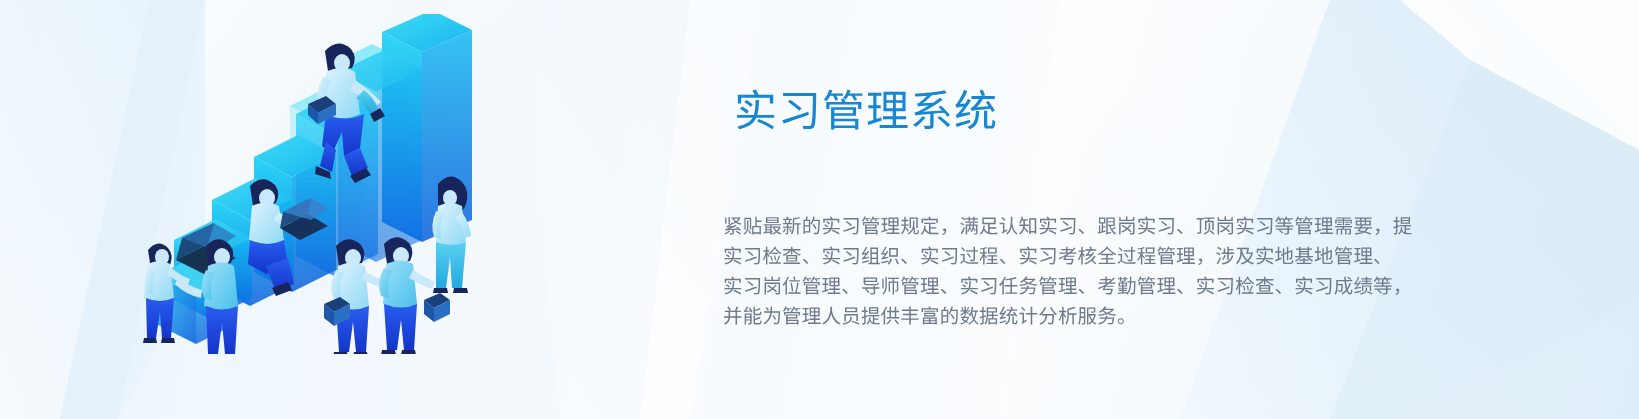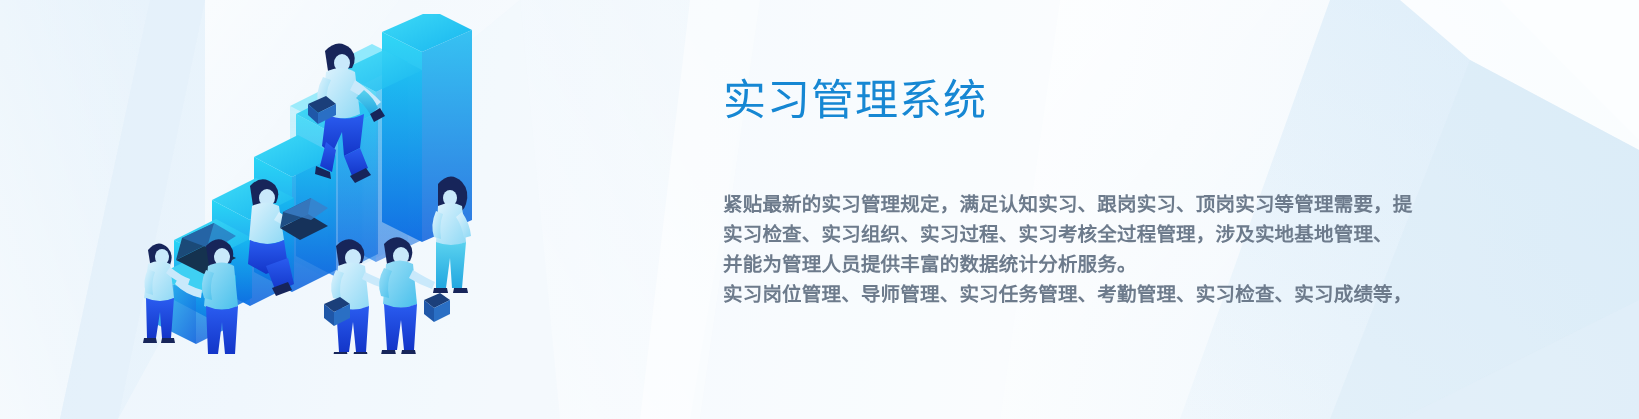--- a/index.html
+++ b/index.html
@@ -44,34 +44,34 @@
     left: 723px;
     top: 72px;
     width: 700px;
   }
   .copy-title {
     font-size: 43px;
     line-height: 56px;
     letter-spacing: 1px;
     color: #1687d3;
     font-weight: 400;
-    margin: 0;
+    margin: 11px;
     white-space: nowrap;
   }
   .copy-body {
     margin: 0;
     padding-top: 61px;
     font-size: 19.5px;
     line-height: 30px;
     color: #6d7b8c;
     letter-spacing: 0.2px;
     text-align: justify;
     width: 676px;
   }
-  .copy-body .ln { display: block; white-space: nowrap; font-weight: bold; }
+  .copy-body .ln { display: block; white-space: nowrap; }
 </style>
 </head>
 <body>
 
 <div class="banner">
 
   <svg class="facets" viewBox="0 0 1639 419" preserveAspectRatio="none">
     <defs>
       <linearGradient id="fg1" x1="0" y1="0" x2="1" y2="1">
         <stop offset="0%" stop-color="#ffffff" stop-opacity="0.75"></stop>
@@ -286,18 +286,18 @@
       <path d="M294 274 h13 l1 5 h-15 z" fill="#17255a"></path>
       <path d="M314 274 h13 l1 5 h-15 z" fill="#17255a"></path>
     </g>
   </svg>
 
   <div class="copy">
     <h1 class="copy-title">实习管理系统</h1>
     <p class="copy-body">
       <span class="ln">紧贴最新的实习管理规定，满足认知实习、跟岗实习、顶岗实习等管理需要，提</span>
       <span class="ln">实习检查、实习组织、实习过程、实习考核全过程管理，涉及实地基地管理、</span>
+      <span class="ln">实习岗位管理、导师管理、实习任务管理、考勤管理、实习检查、实习成绩等，</span>
       <span class="ln">并能为管理人员提供丰富的数据统计分析服务。</span>
-      <span class="ln">实习岗位管理、导师管理、实习任务管理、考勤管理、实习检查、实习成绩等，</span>
     </p>
   </div>
 
 </div>
 
 </body></html>

